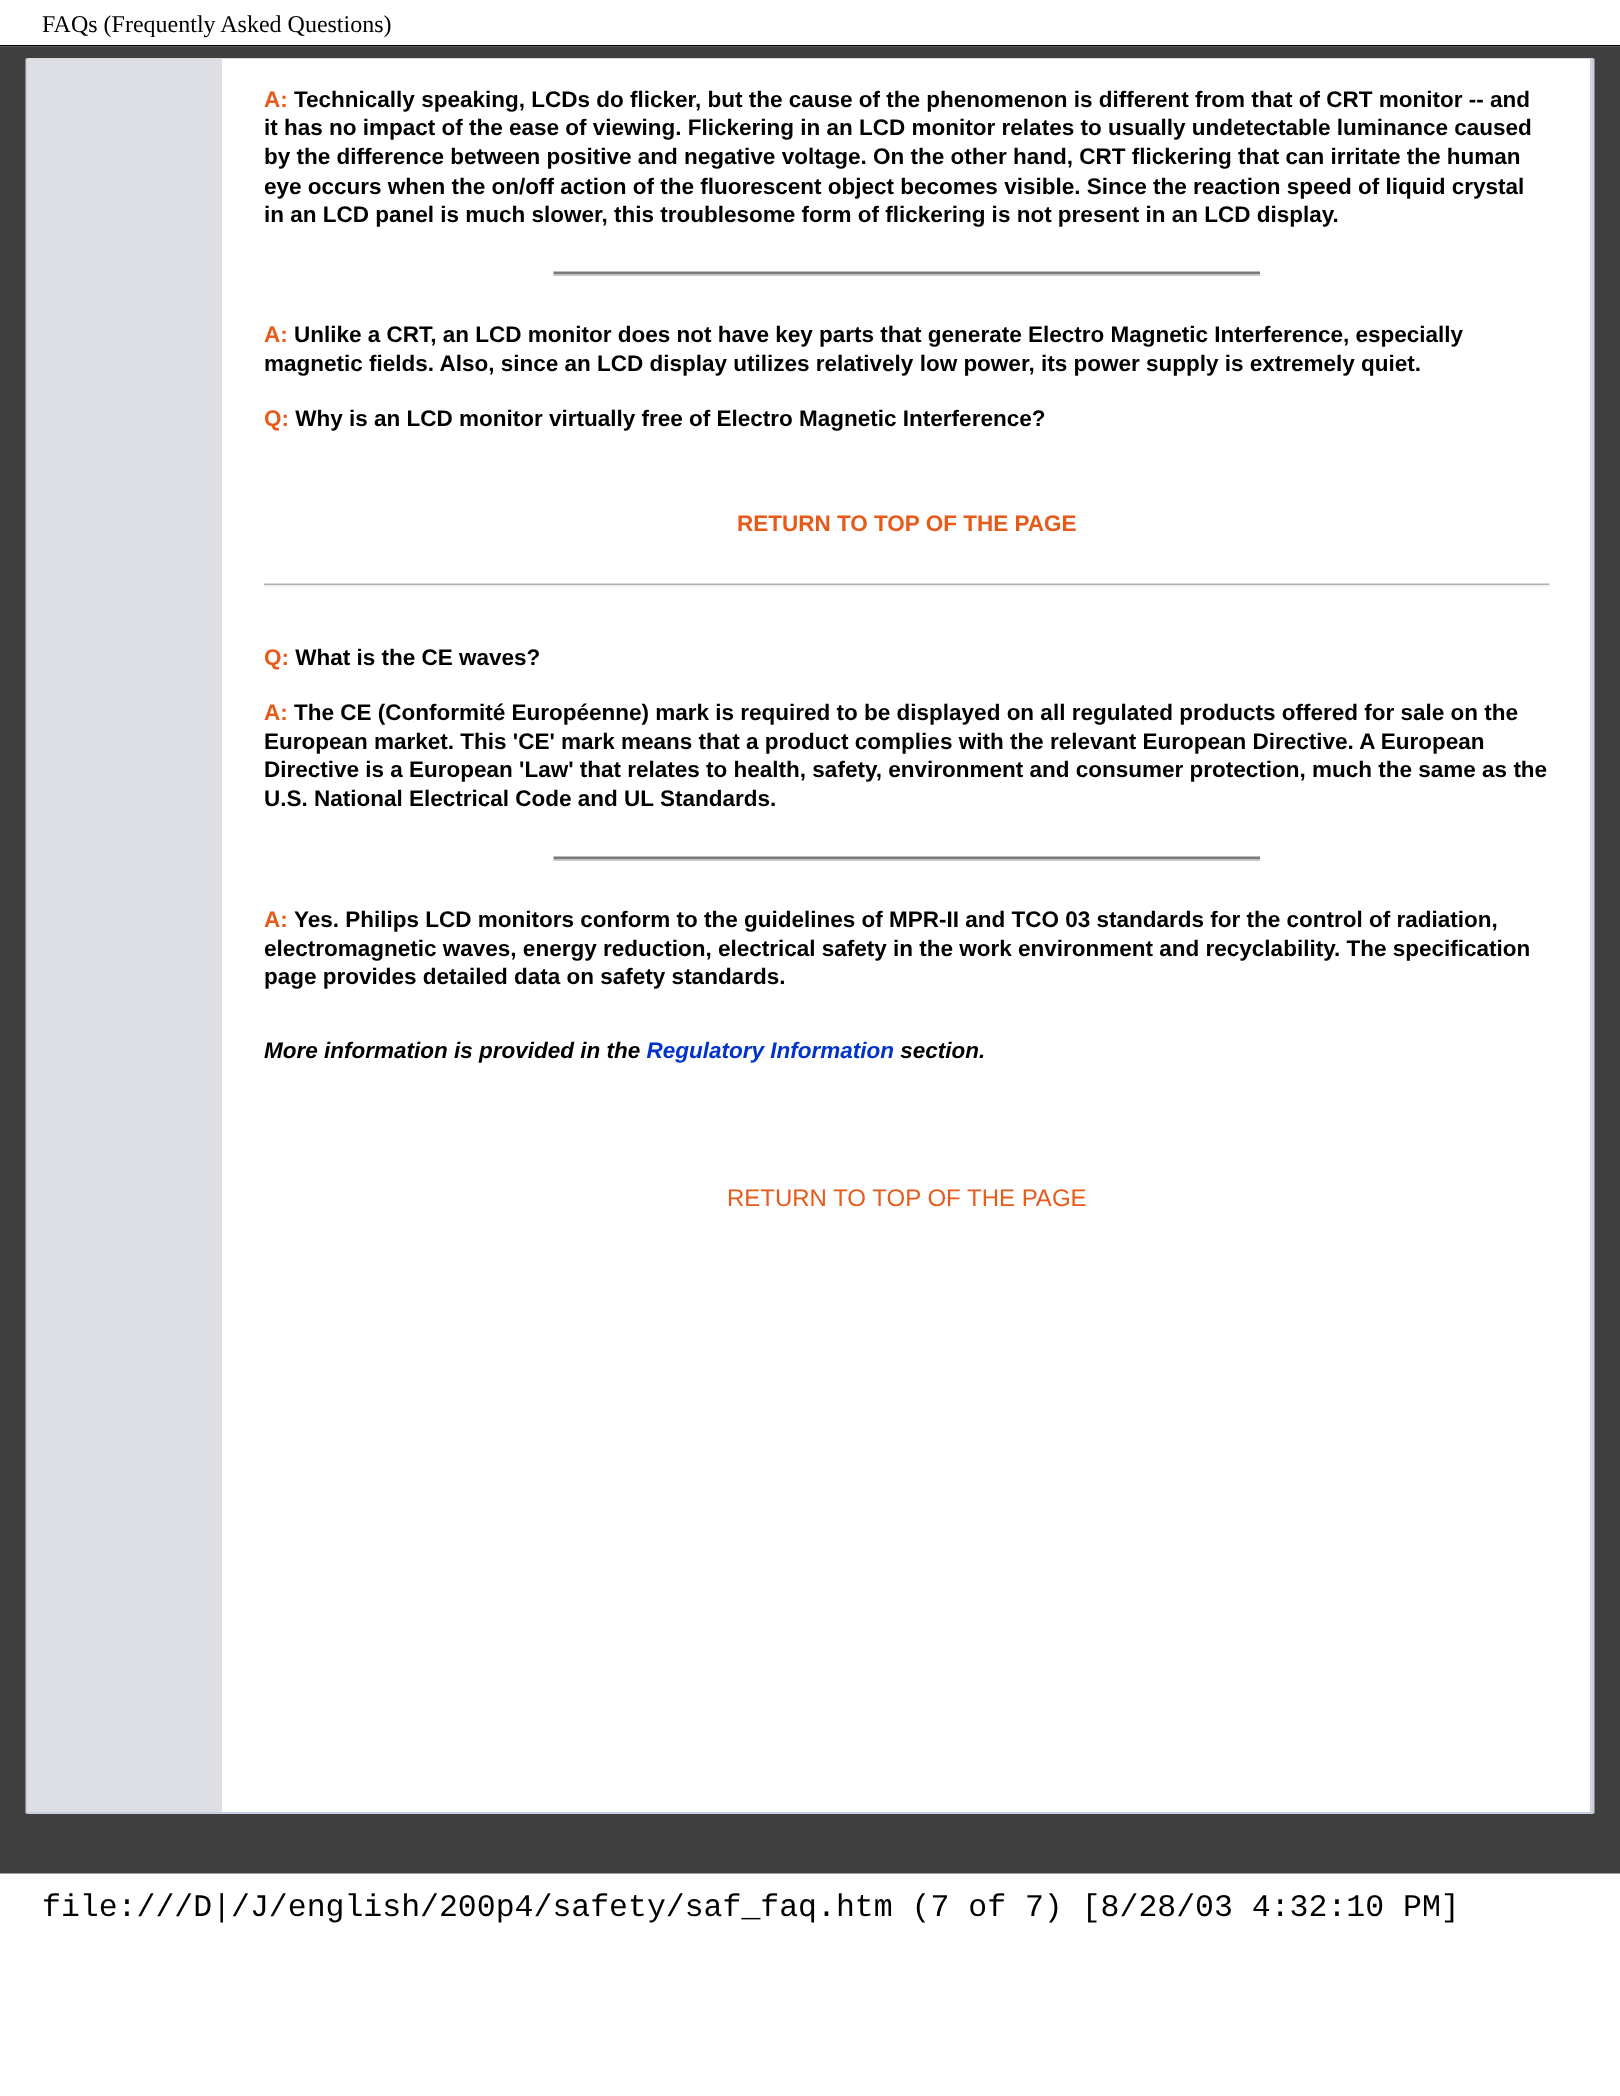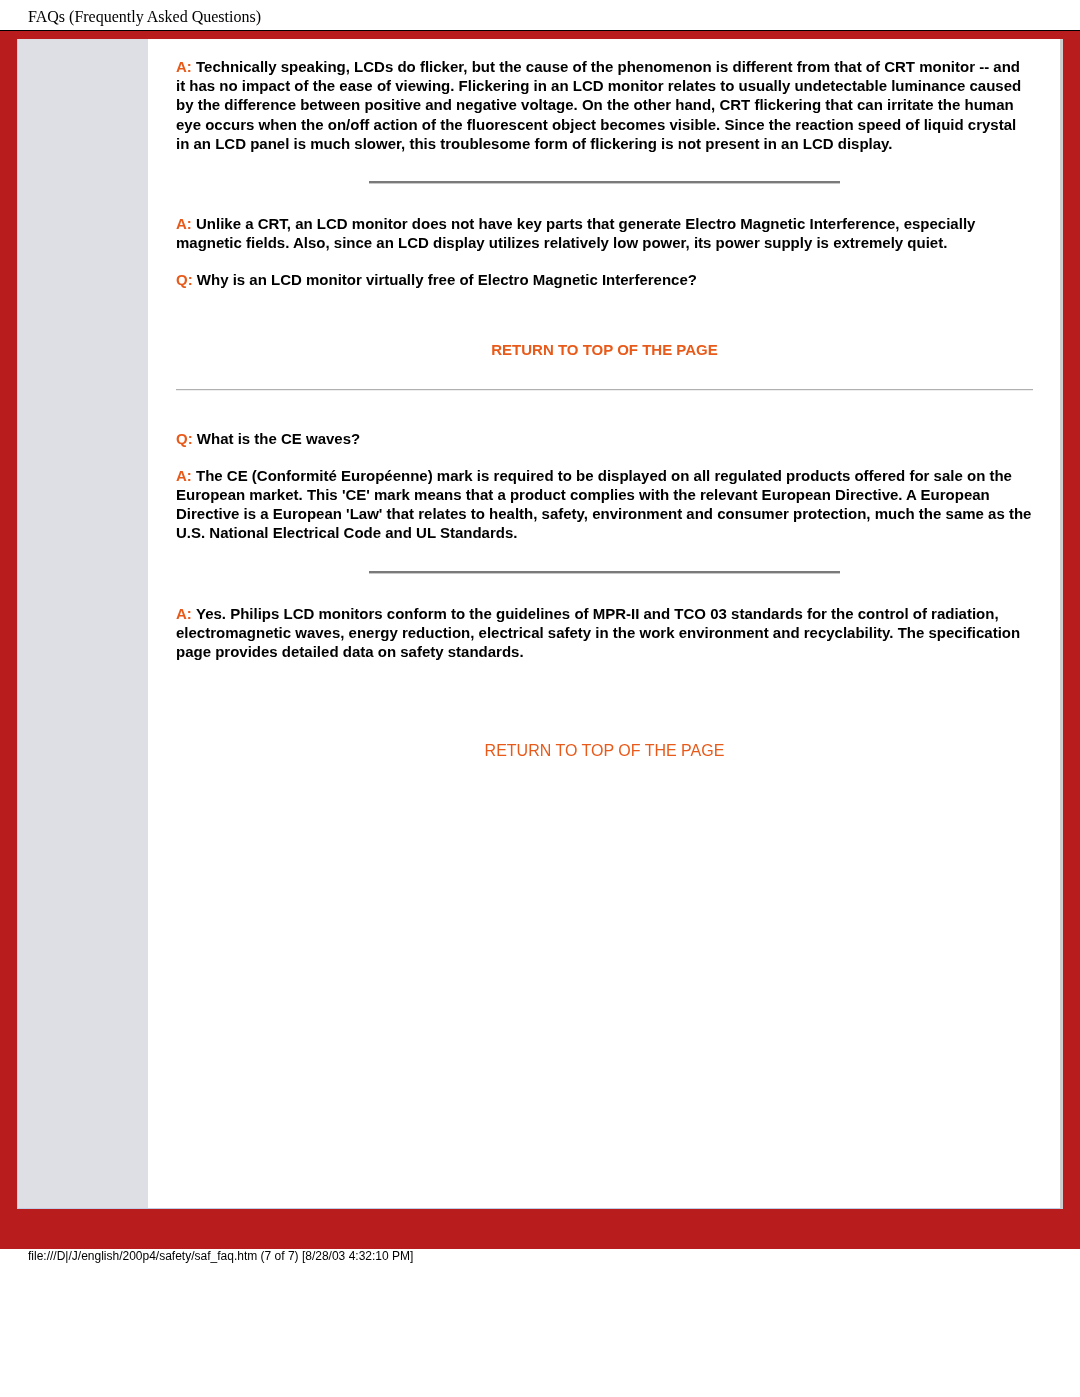--- a/index.html
+++ b/index.html
@@ -10,21 +10,21 @@
     background: #fff;
     width: 1080px;
   }
   .header-title {
     font-family: "Times New Roman", serif;
     font-size: 16px;
     padding: 8px 0 4px 28px;
     border-bottom: 1px solid #000;
   }
   .outer-frame {
-    background: #b91c1c;
+    background: #404040;
     padding: 8px 18px 40px 18px;
     min-height: 1210px;
   }
   .page-wrap {
     background: #fff;
     display: flex;
     min-height: 1170px;
     position: relative;
     box-shadow: inset 1px 0 0 #d0d0d0, inset -1px 0 0 #d0d0d0, 1px 0 0 #d0d0d0, -1px 0 0 #d0d0d0;
     border-right: 1px solid #c0cde6;
@@ -90,23 +90,23 @@
   .return-plain {
     text-align: center;
     margin: 80px 0 80px;
   }
   .return-plain a {
     color: #e85a1a;
     font-size: 16px;
     text-decoration: none;
   }
   .footer-path {
-    font-family: Liberation Sans, sans-serif;
-    font-size: 12px;
-    padding: 0 0 0 28px;
+    font-family: Liberation Mono, monospace;
+    font-size: 21px;
+    padding: 12px 0 0 28px;
   }
 </style>
 </head>
 <body>
 
 <div class="header-title">FAQs (Frequently Asked Questions)</div>
 
 <div class="outer-frame">
   <div class="page-wrap">
     <div class="sidebar"></div>
@@ -147,20 +147,23 @@
       </div>
 
       <hr class="divider">
 
 
       <div class="qa-block">
         <span class="a-label">A:</span>
         <span class="a-text">Yes. Philips LCD monitors conform to the guidelines of MPR-II and TCO 03 standards for the control of radiation, electromagnetic waves, energy reduction, electrical safety in the work environment and recyclability. The specification page provides detailed data on safety standards.</span>
       </div>
 
+      <div class="more-info">
+        <span>More information is provided in the </span><a href="#" class="reg-link">Regulatory Information</a><span> section.</span>
+      </div>
 
       <div class="return-plain">
         <a href="#">RETURN TO TOP OF THE PAGE</a>
       </div>
 
     </div>
   </div>
 </div>
 
 <div class="footer-path">file:///D|/J/english/200p4/safety/saf_faq.htm (7 of 7) [8/28/03 4:32:10 PM]</div>

